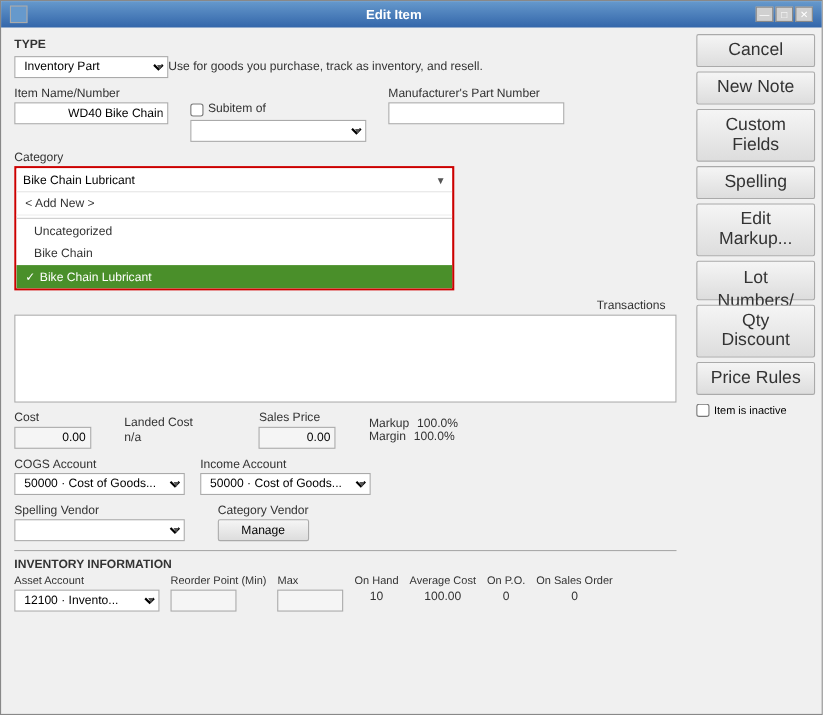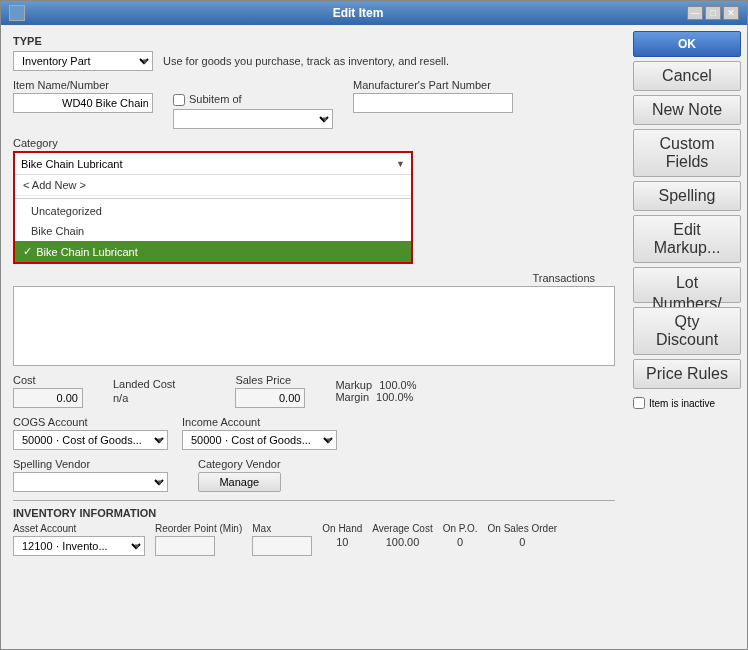--- a/index.html
+++ b/index.html
@@ -140,21 +140,20 @@
       pointer-events: none;
       color: #555;
     }
     .col {
       display: flex;
       flex-direction: column;
     }
     .type-section {
       display: flex;
       align-items: center;
-      gap: 10px;
     }
     .type-desc {
       font-size: 11px;
       color: #333;
     }
     .item-name-section {
       display: flex;
       align-items: flex-start;
       gap: 20px;
     }
@@ -383,21 +382,21 @@
             <div class="dropdown-item">Bike Chain</div>
             <div class="dropdown-item-selected">
               <span class="checkmark">✓</span>
               <span>Bike Chain Lubricant</span>
             </div>
           </div>
         </div>
       </div>
 
       <div style="display:flex;flex-direction:column;">
-        <div class="transactions-label" style="align-self:flex-end;margin-right:20px;">Transactions</div>
+        <div class="transactions-label" style="align-self:flex-end;margin-right:10px;">Transactions</div>
         <div class="transactions-area"></div>
       </div>
 
       <div class="cost-row">
         <div class="cost-item">
           <div class="field-label">Cost</div>
           <input class="num-field" type="text" value="0.00" style="">
         </div>
         <div class="cost-item" style="margin-left:10px;">
           <div class="field-label">Landed Cost</div>
@@ -485,21 +484,20 @@
           <div class="inv-col" style="align-items:center;">
             <div class="inv-label">On Sales Order</div>
             <div class="inv-value">0</div>
           </div>
         </div>
       </div>
 
     </div>
 
     <div class="right-panel">
-      <button class="btn-primary">OK</button>
       <button class="btn-secondary">Cancel</button>
       <button class="btn-secondary">New Note</button>
       <button class="btn-secondary">Custom Fields</button>
       <button class="btn-secondary">Spelling</button>
       <button class="btn-secondary">Edit Markup...</button>
       <button class="btn-secondary" style="white-space:pre-line;text-align:center;height:36px;line-height:1.3;">Lot Numbers/
 Expiration Date</button>
       <button class="btn-secondary">Qty Discount</button>
       <button class="btn-secondary">Price Rules</button>
       <div class="item-inactive-row">

